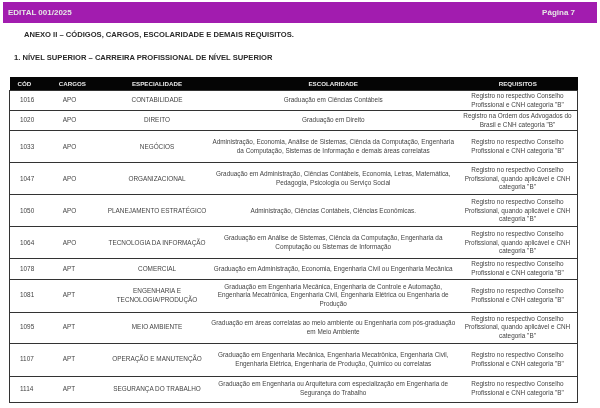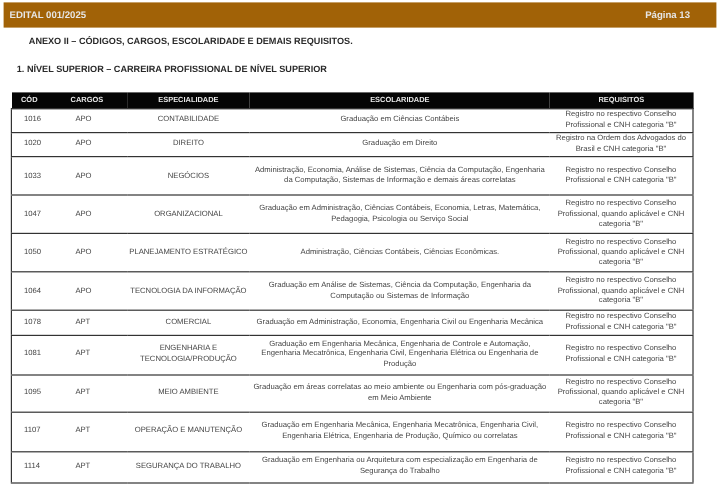--- a/index.html
+++ b/index.html
@@ -1,19 +1,19 @@
 <!DOCTYPE html>
 <html><head>
 <meta charset="utf-8">
 <style>
   html, body { margin: 0; padding: 0; background: #ffffff; }
   body { width: 600px; height: 408px; position: relative; overflow: hidden;
          font-family: "Liberation Sans", sans-serif; color: #333; }
   .topbar { position: absolute; left: 3px; top: 2px; width: 594px; height: 21px;
-            background: #a16207; color: #e6e6e6; font-weight: bold; font-size: 8px;
+            background: #a21caf; color: #e6e6e6; font-weight: bold; font-size: 8px;
             display: flex; align-items: center; justify-content: space-between;
             padding: 0 22px 0 5px; box-sizing: border-box; }
   .annex-title { position: absolute; left: 24px; top: 30px; font-size: 7.6px;
                  font-weight: bold; color: #2a2a2a; }
   .section-title { position: absolute; left: 14px; top: 53px; font-size: 7.6px;
                    font-weight: bold; color: #2a2a2a; }
   table { position: absolute; left: 9px; top: 77px; width: 569px;
           border-collapse: collapse; font-size: 6.4px; color: #444; }
   thead th { background: #050505; color: #e8e8e8; font-weight: bold; font-size: 6.2px;
              height: 13px; padding: 0; text-align: center; }
@@ -27,21 +27,21 @@
   td.c-cargo { text-align: left; padding-left: 8px; width: 42px; }
   td.c-esp { width: 100px; }
   td.c-esc { width: 258px; }
   td.c-req { width: 120px; }
 </style>
 </head>
 <body>
 
 <div class="topbar">
   <span>EDITAL 001/2025</span>
-  <span>Página 13</span>
+  <span>Página 7</span>
 </div>
 
 <div class="annex-title">ANEXO II – CÓDIGOS, CARGOS, ESCOLARIDADE E DEMAIS REQUISITOS.</div>
 <div class="section-title">1. NÍVEL SUPERIOR – CARREIRA PROFISSIONAL DE NÍVEL SUPERIOR</div>
 
 <table>
   <thead>
     <tr>
       <th class="c-cod">CÓD</th>
       <th class="c-cargo">CARGOS</th>

